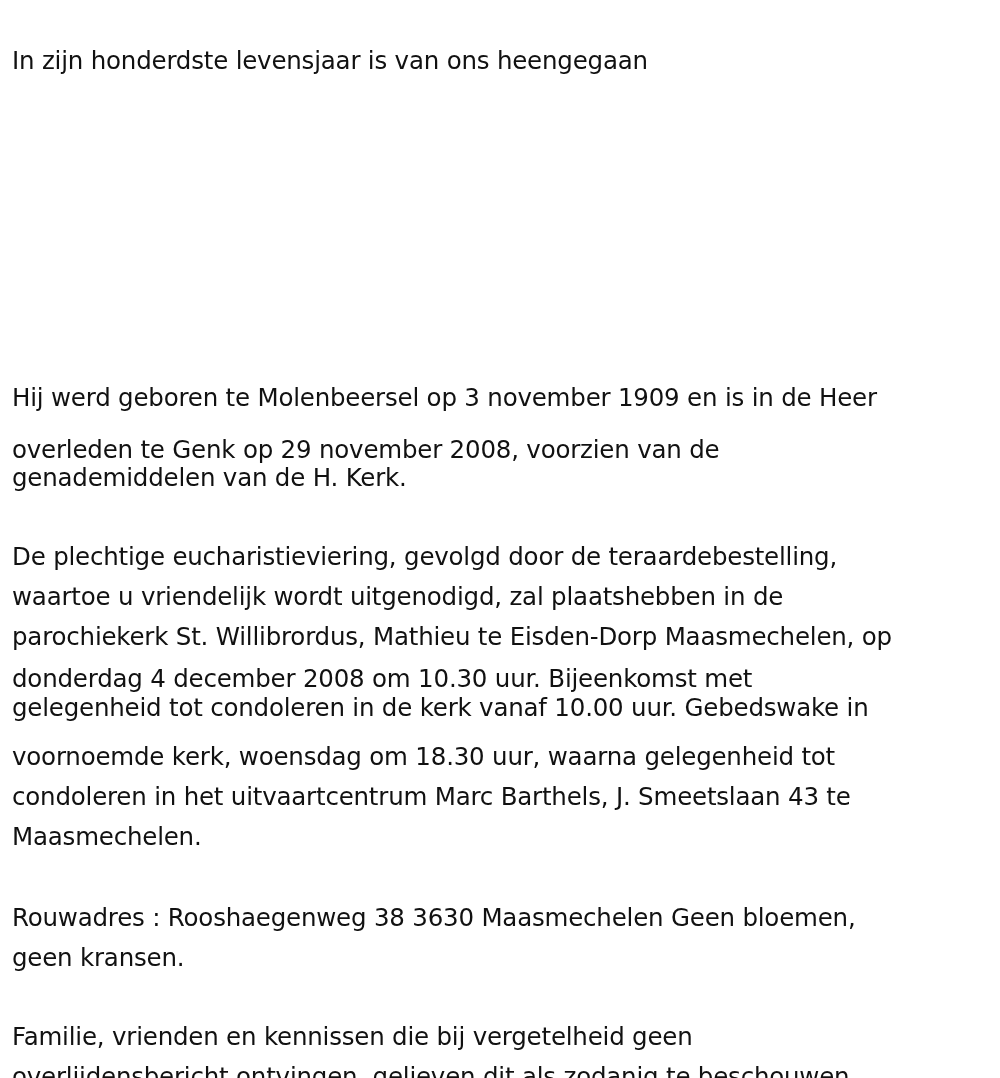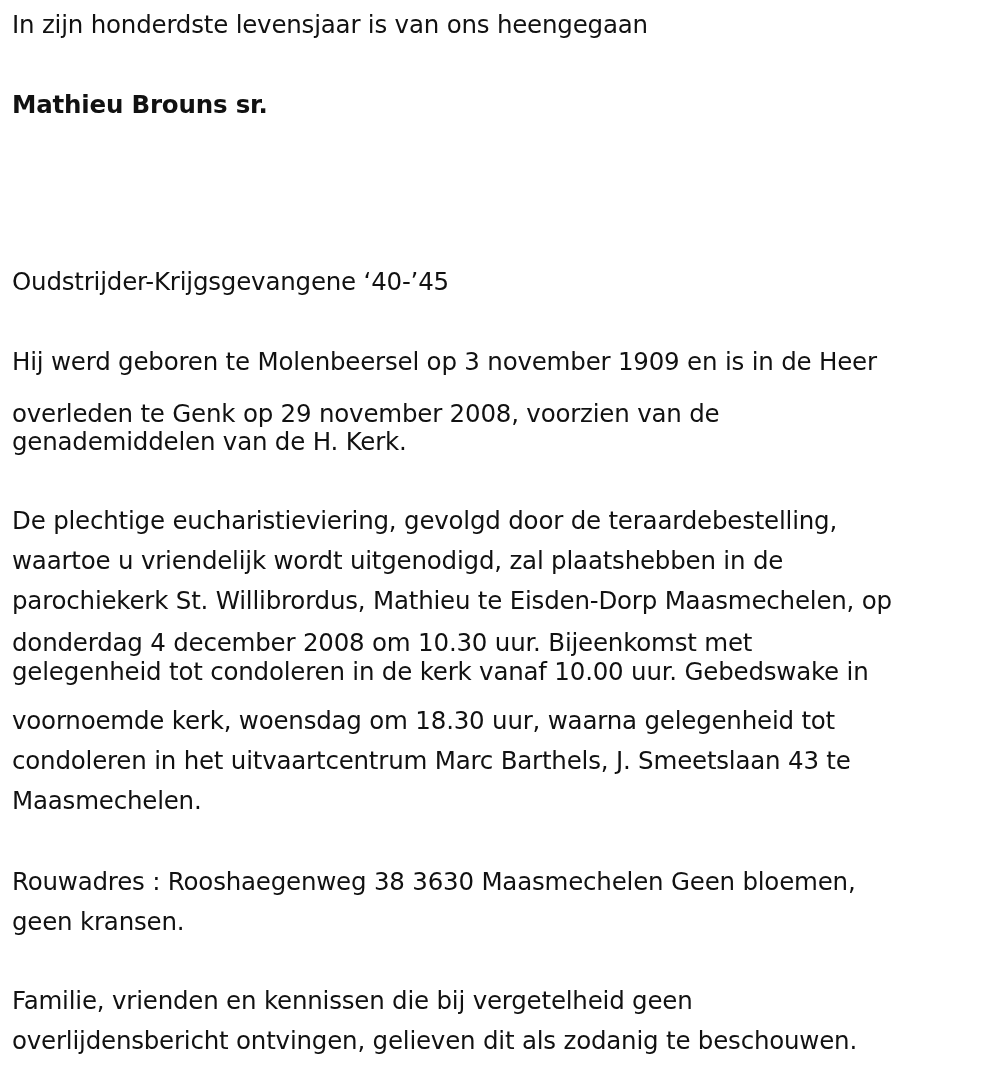--- a/index.html
+++ b/index.html
@@ -6,33 +6,31 @@
     body {
       width: 1000px; height: 1078px; overflow: hidden;
       font-family: "DejaVu Sans", sans-serif;
       color: #111111;
       font-size: 24.5px;
       letter-spacing: -0.2px;
     }
     .doc { position: relative; width: 1000px; height: 1078px; }
     .line {
       position: absolute; left: 12px; white-space: nowrap;
-      line-height: 40px; height: 40px;
+      line-height: 40px; height: 40px; margin-top: 36px;
     }
     .bold { font-weight: bold; }
   </style>
 </head>
 <body>
 
 <div class="doc">
   <div class="line" style="top:5px">In zijn honderdste levensjaar is van ons heengegaan</div>
 
-  <div class="line bold" style="top:85px">Mathieu Brouns sr.</div>
 
-  <div class="line" style="top:262px">Oudstrijder-Krijgsgevangene ‘40-’45</div>
 
   <div>
     <div class="line" style="top:342px">Hij werd geboren te Molenbeersel op 3 november 1909 en is in de Heer</div>
     <div class="line" style="top:394px">overleden te Genk op 29 november 2008, voorzien van de</div>
     <div class="line" style="top:422px">genademiddelen van de H. Kerk.</div>
   </div>
 
   <div>
     <div class="line" style="top:501px">De plechtige eucharistieviering, gevolgd door de teraardebestelling,</div>
     <div class="line" style="top:541px">waartoe u vriendelijk wordt uitgenodigd, zal plaatshebben in de</div>

